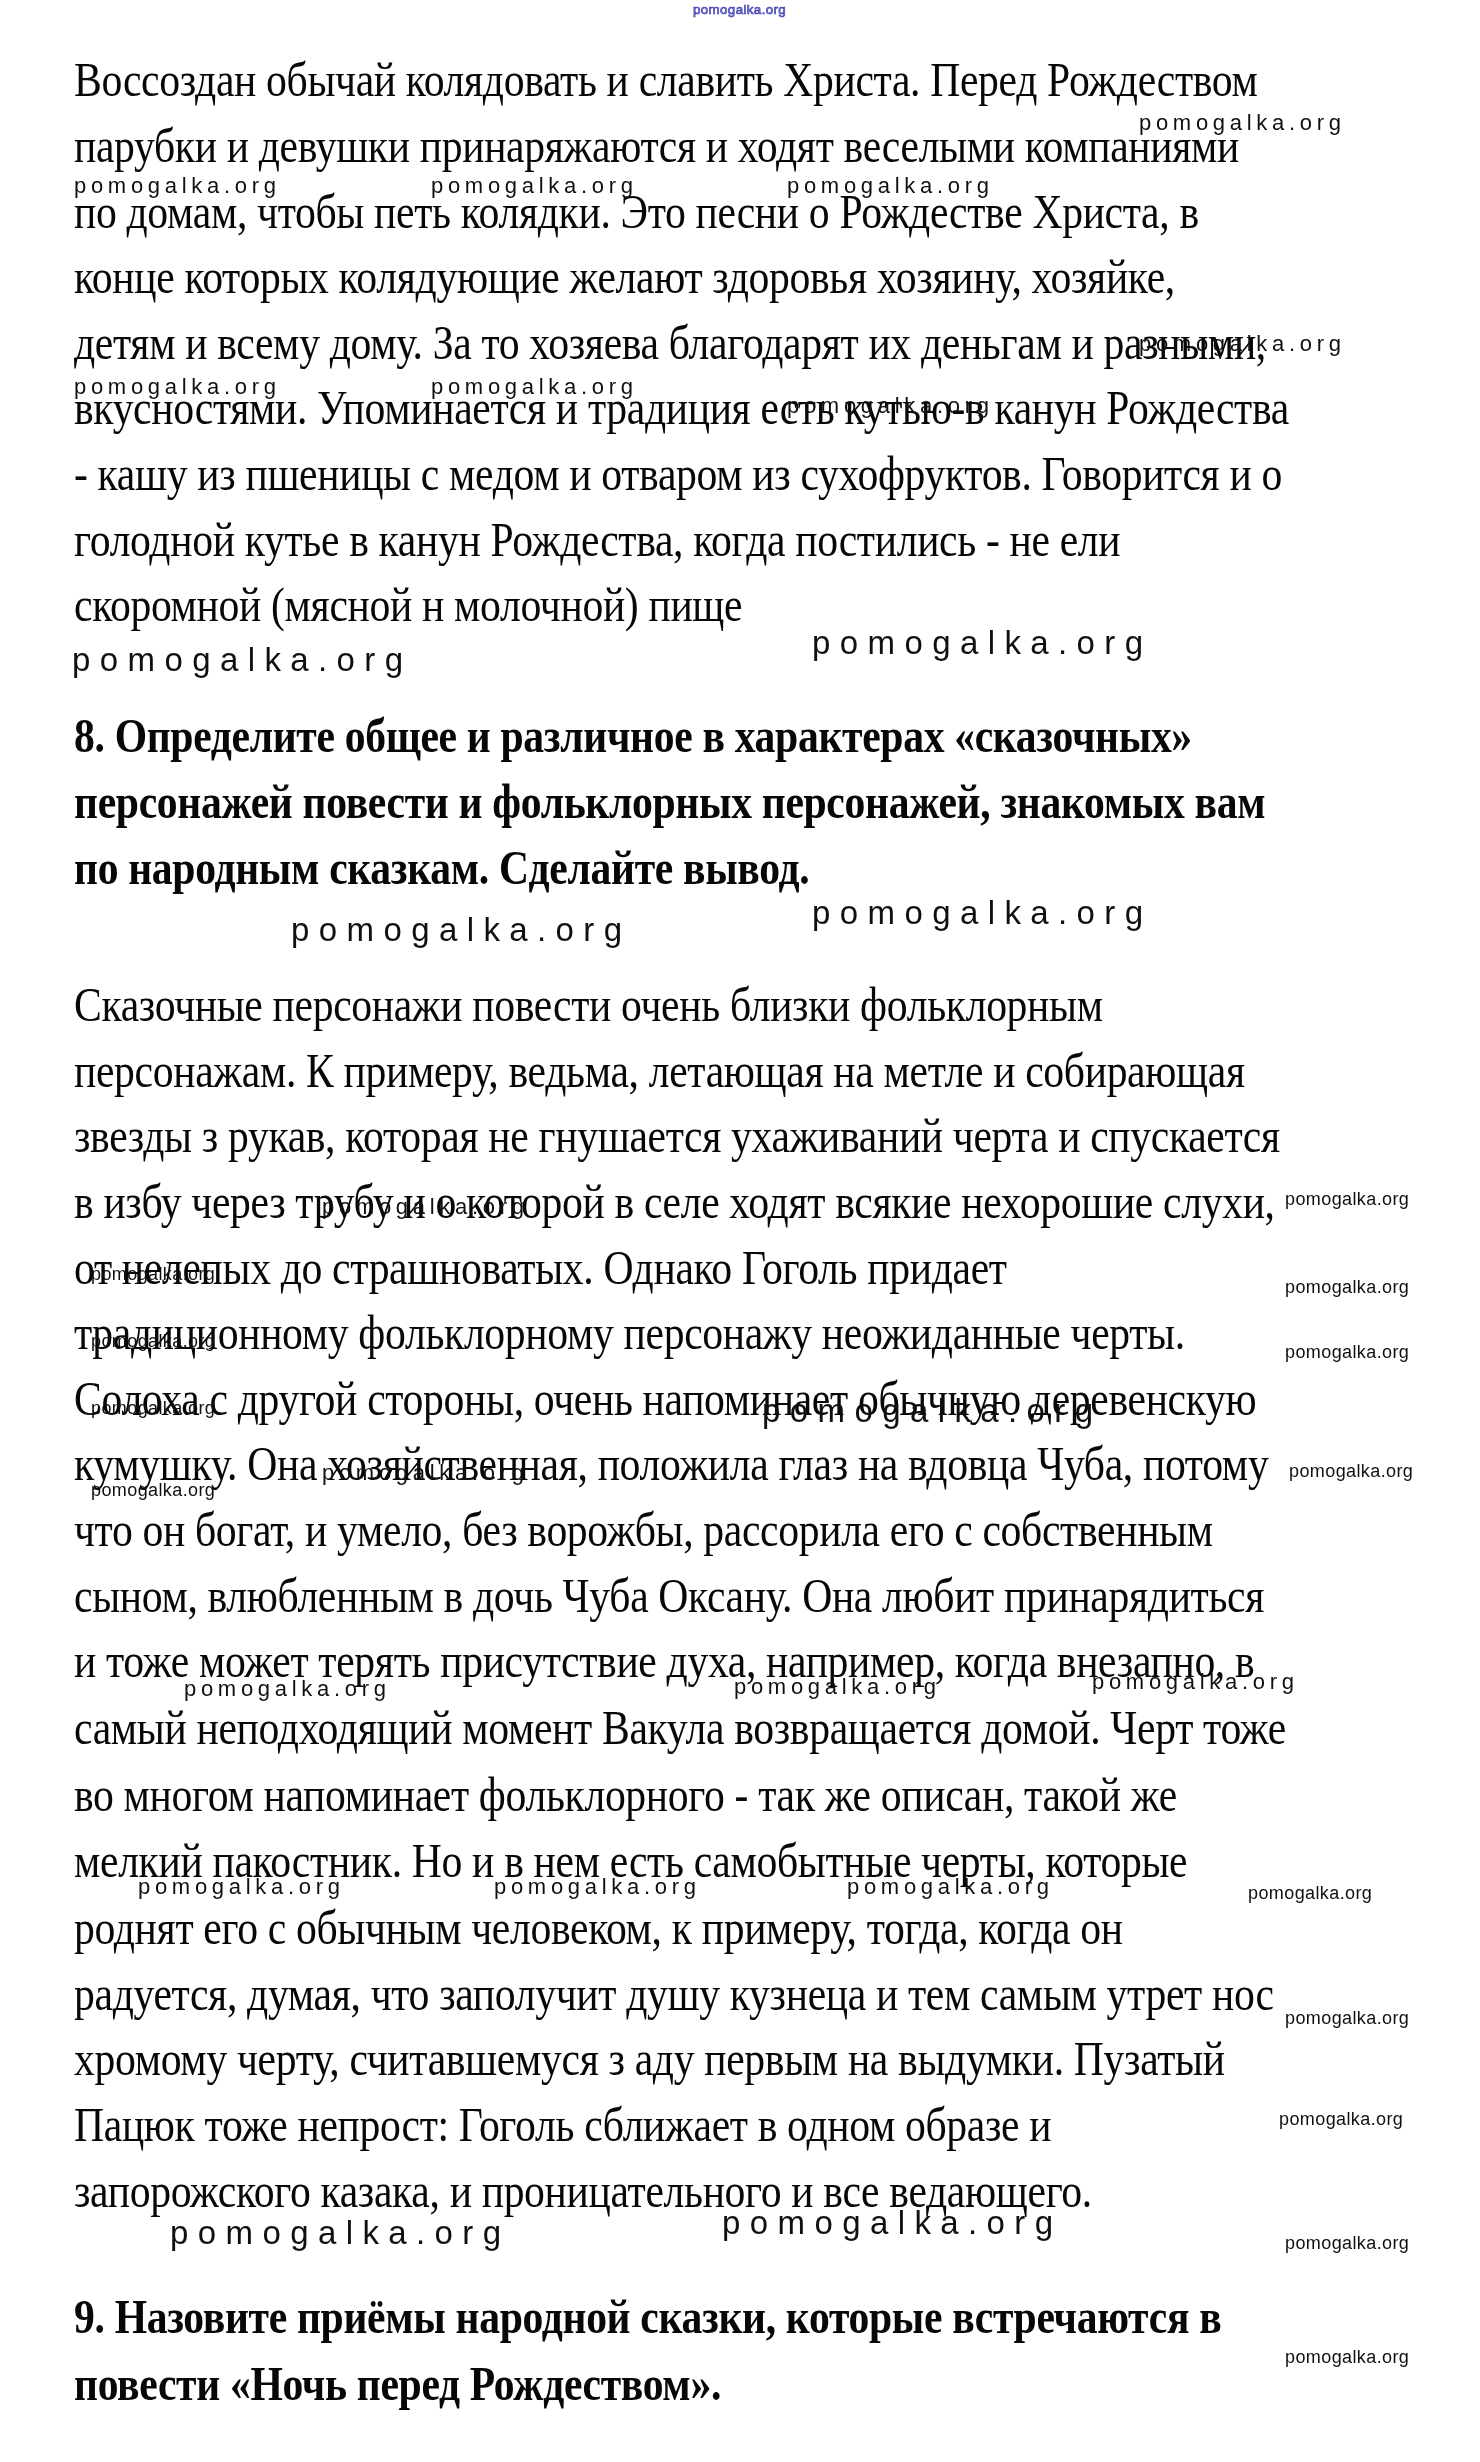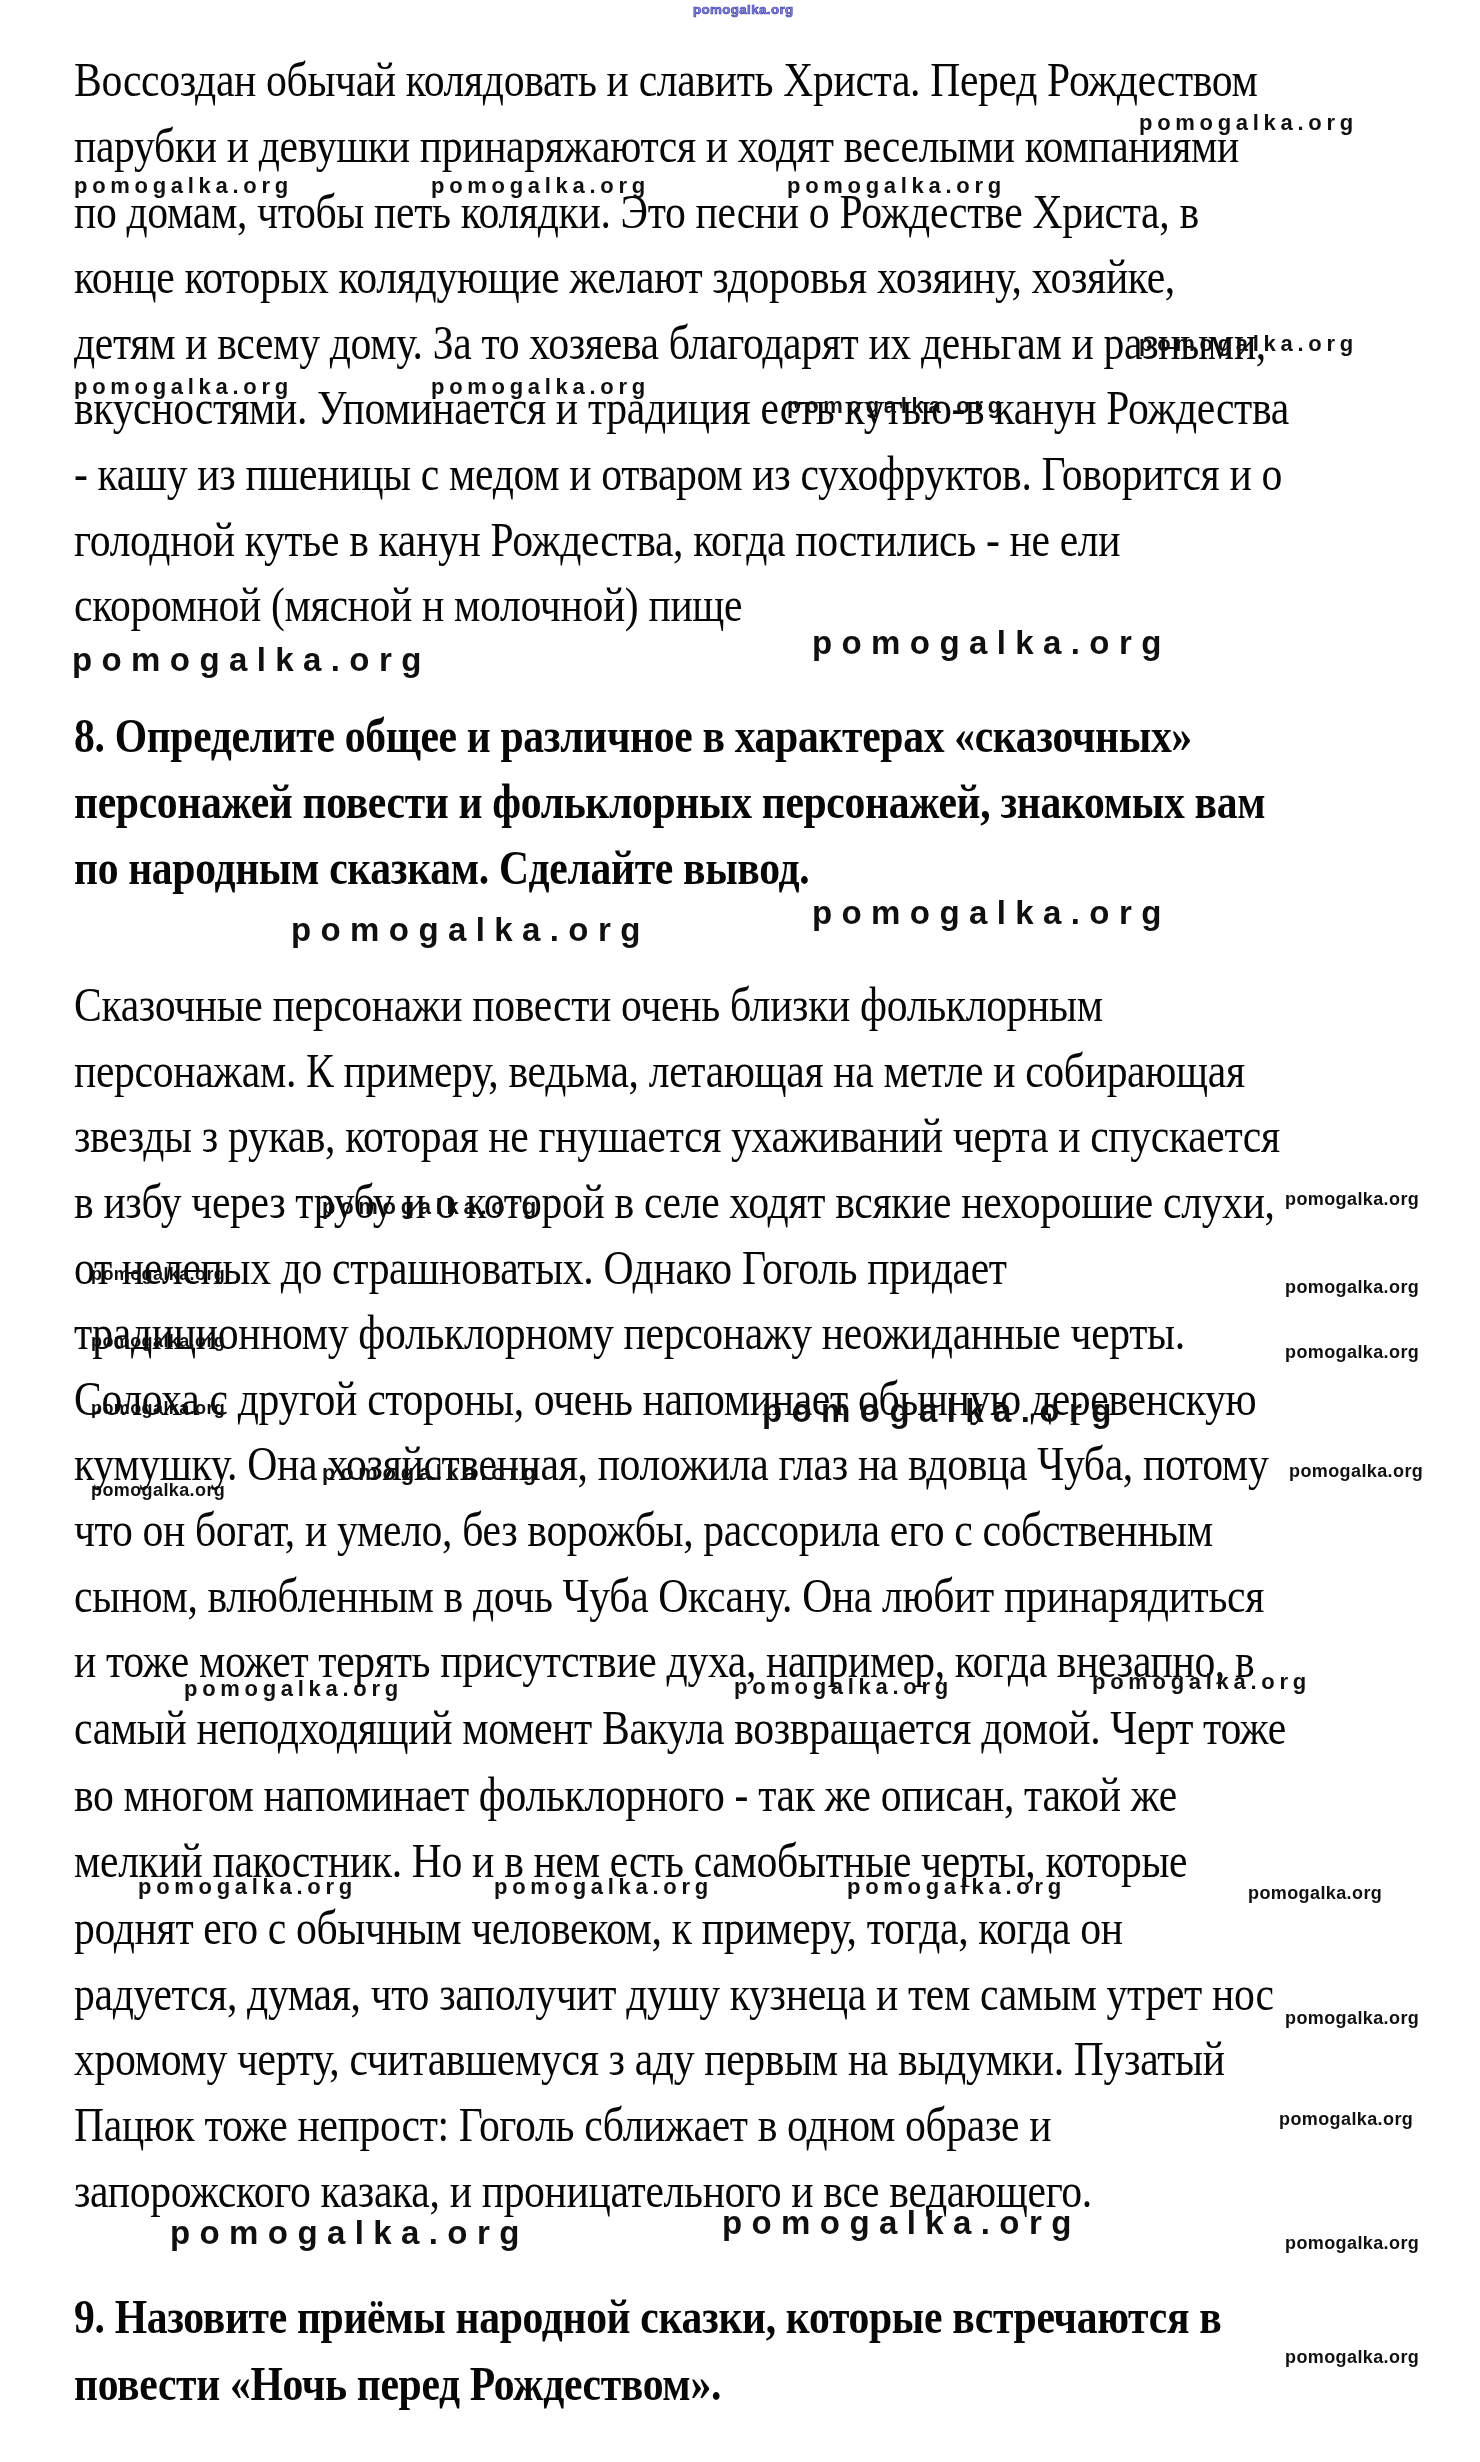--- a/index.html
+++ b/index.html
@@ -22,21 +22,20 @@
     transform-origin: 0 0;
     letter-spacing: -0.4px;
   }
   .line.bold { font-weight: bold; }
   .wm {
     position: absolute;
     white-space: nowrap;
     font-family: "Liberation Sans", sans-serif;
     color: #101010;
     line-height: 1;
-    font-weight: bold;
   }
   .wm-xs { font-size: 18px; letter-spacing: 0.4px; }
   .wm-sm { font-size: 22px; letter-spacing: 4.7px; }
   .wm-lg { font-size: 33px; letter-spacing: 9.4px; }
   .wm-blue {
     font-size: 13.3px;
     letter-spacing: 0.4px;
     color: #8a8ad6;
     -webkit-text-stroke: 0.7px #3f3fb0;
   }

